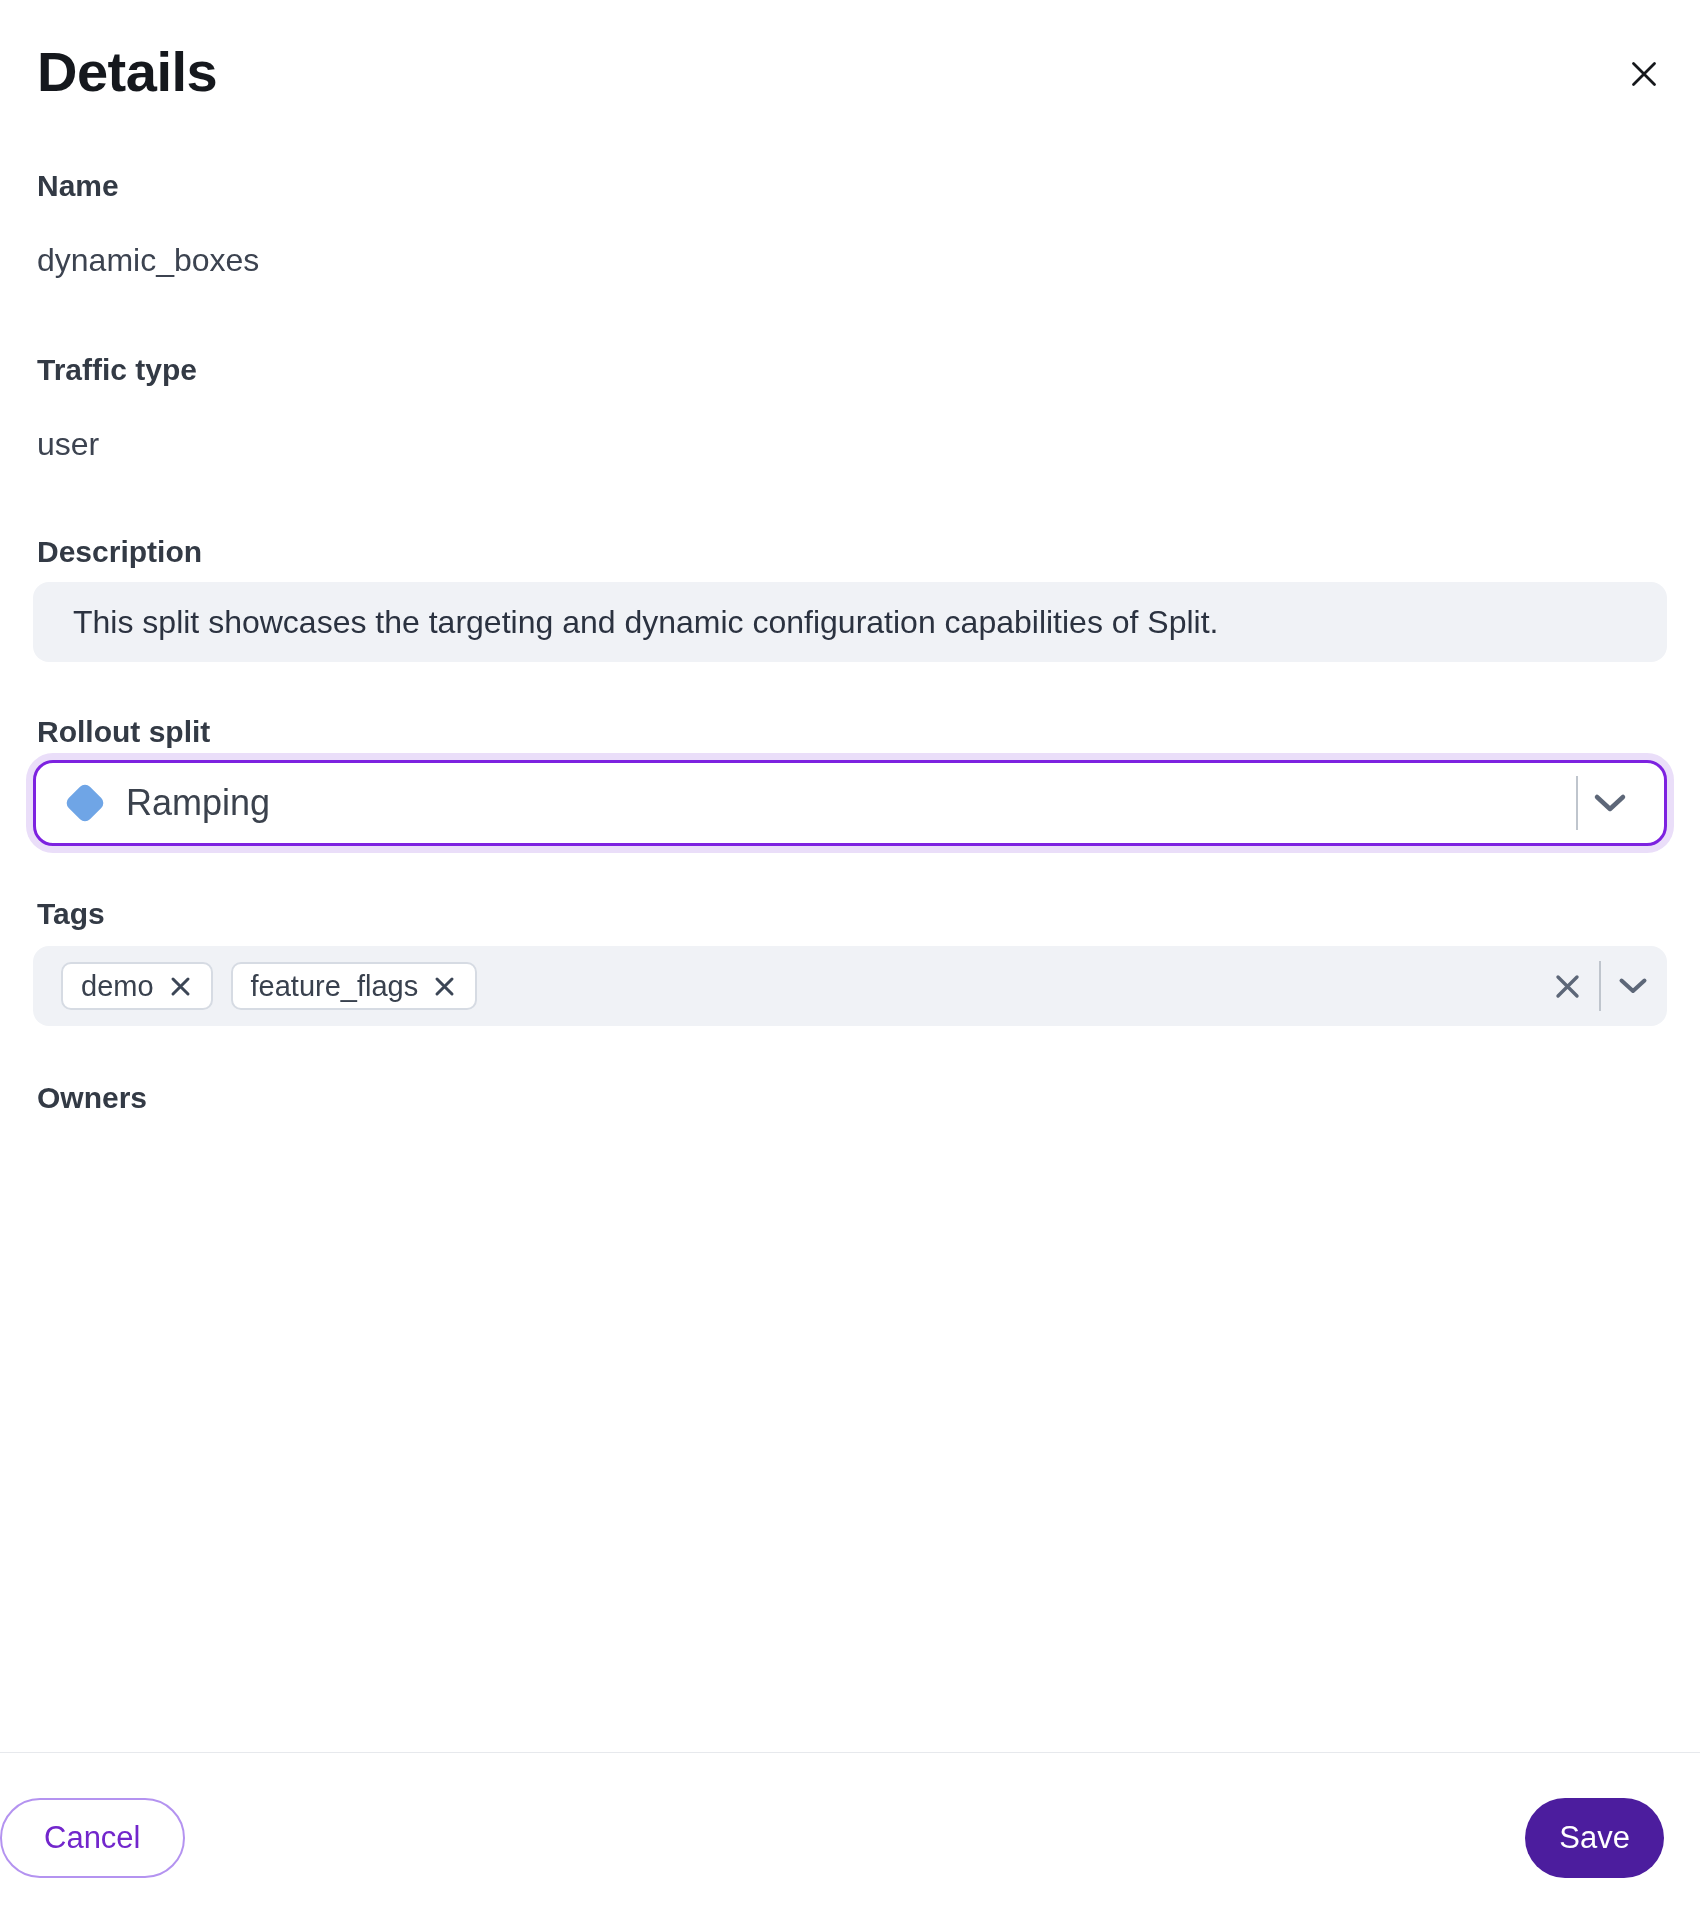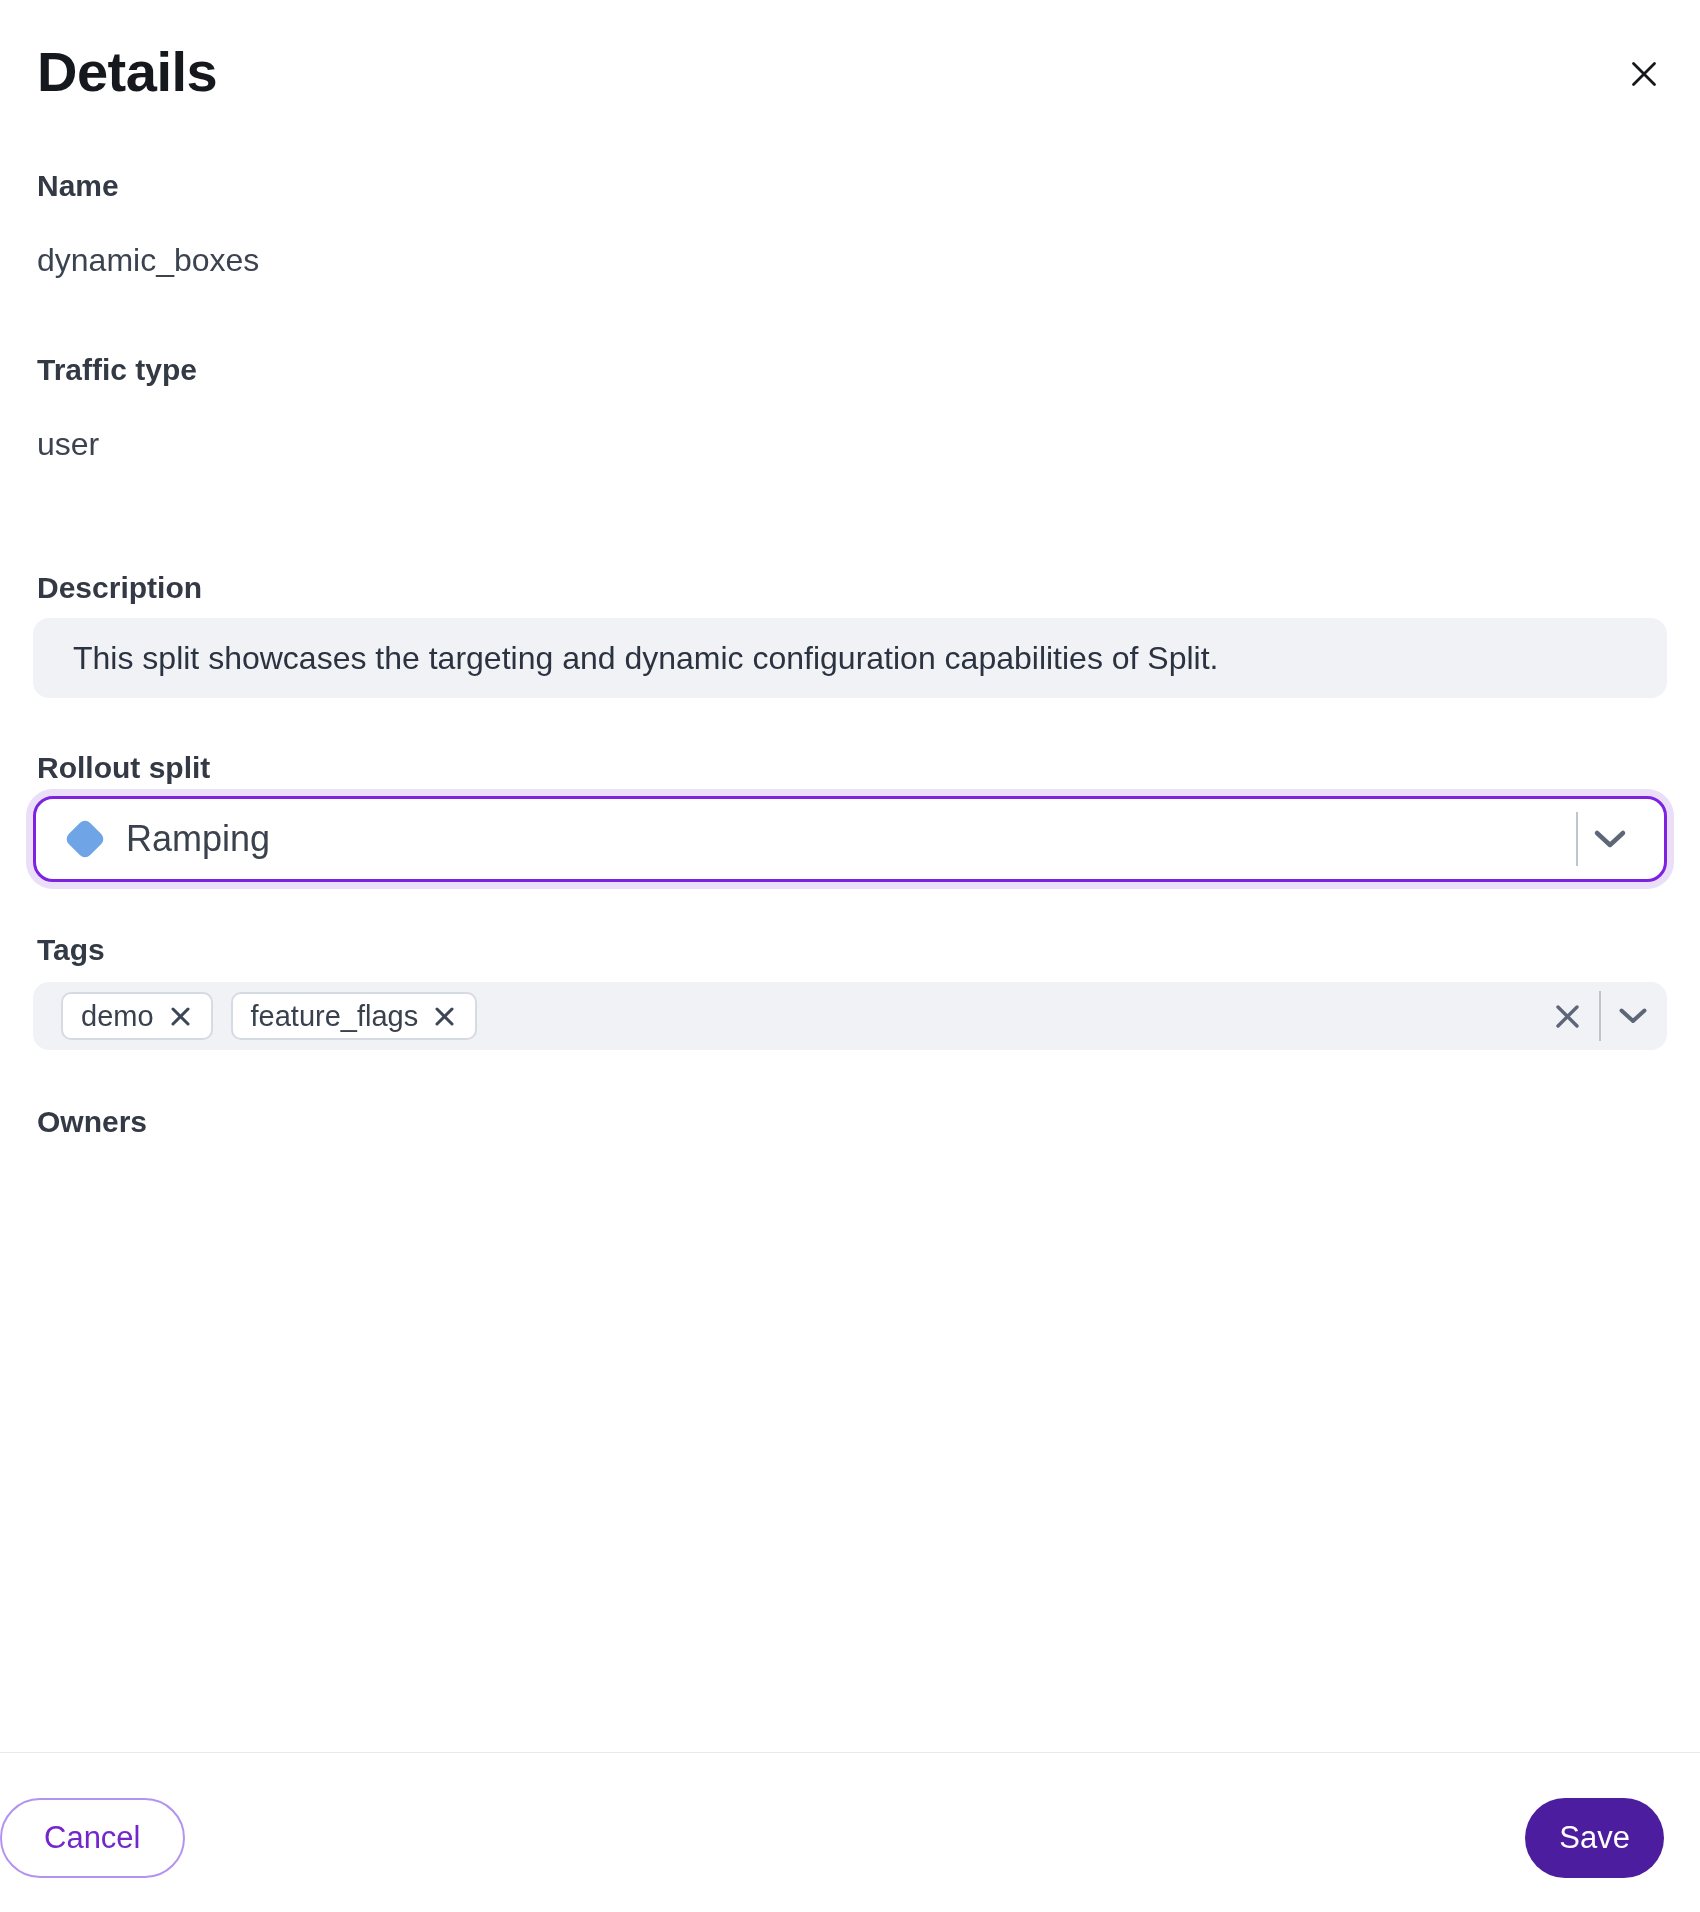--- a/index.html
+++ b/index.html
@@ -41,21 +41,21 @@
     display:flex;align-items:center;justify-content:center;cursor:pointer;
   }
 
   .label{
     margin-left:4px;
     font-size:30px;line-height:36px;font-weight:700;
     color:var(--label-color);
   }
   .label.m-name{margin-top:66px;}
   .label.m-traffic{margin-top:72px;}
-  .label.m-desc{margin-top:106px;}
+  .label.m-desc{margin-top:70px;}
   .label.m-rollout{margin-top:52px;}
   .label.m-tags{margin-top:50px;}
   .label.m-owners{margin-top:54px;}
 
   .value{
     margin:36px 0 0 4px;
     font-size:32px;line-height:40px;
     color:var(--value-color);
   }
 
@@ -89,21 +89,21 @@
   .controls{margin-left:auto;display:flex;align-items:center;}
   .icon-btn{
     border:none;background:transparent;cursor:pointer;
     display:flex;align-items:center;justify-content:center;
     width:64px;height:60px;
   }
   .v-divider{width:2px;height:50px;background:var(--control-divider);flex:none;}
   .select .v-divider{height:54px;}
 
   .token-box{
-    margin-top:12px;height:68px;
+    margin-top:12px;height:80px;
     background:var(--field-bg);border-radius:16px;
     display:flex;align-items:center;
     padding:0 2px 0 28px;
     cursor:text;
   }
   .token-box.m-tags-box{margin-top:14px;}
   .chip{
     height:48px;background:#fff;
     border:2px solid var(--chip-border);border-radius:10px;
     display:inline-flex;align-items:center;

